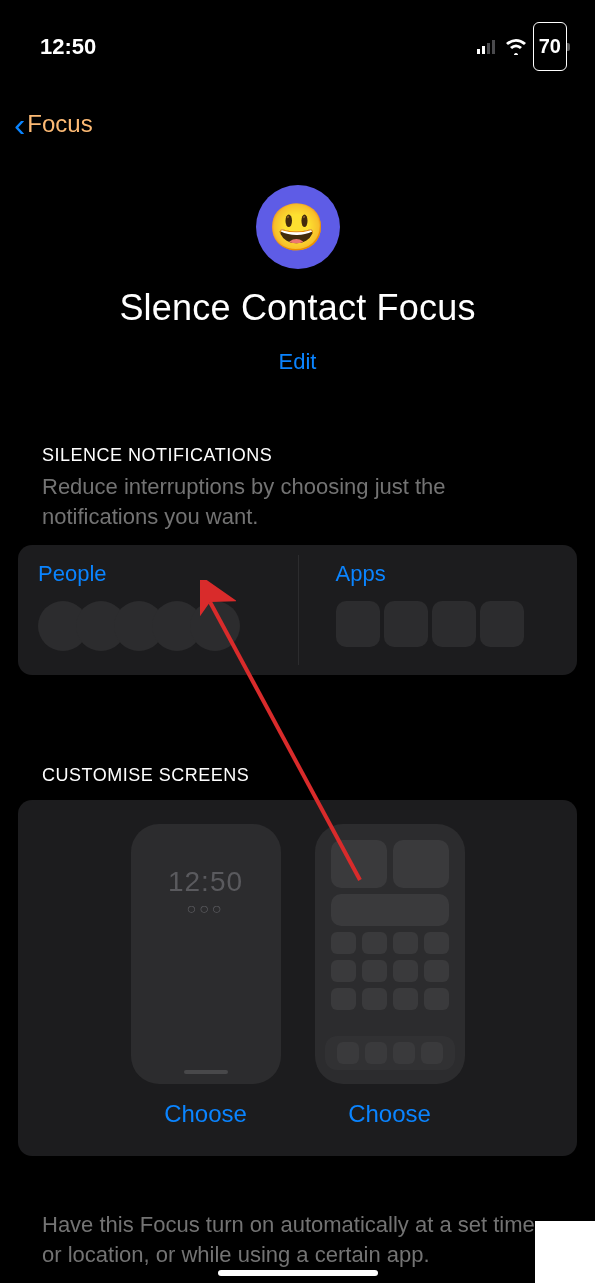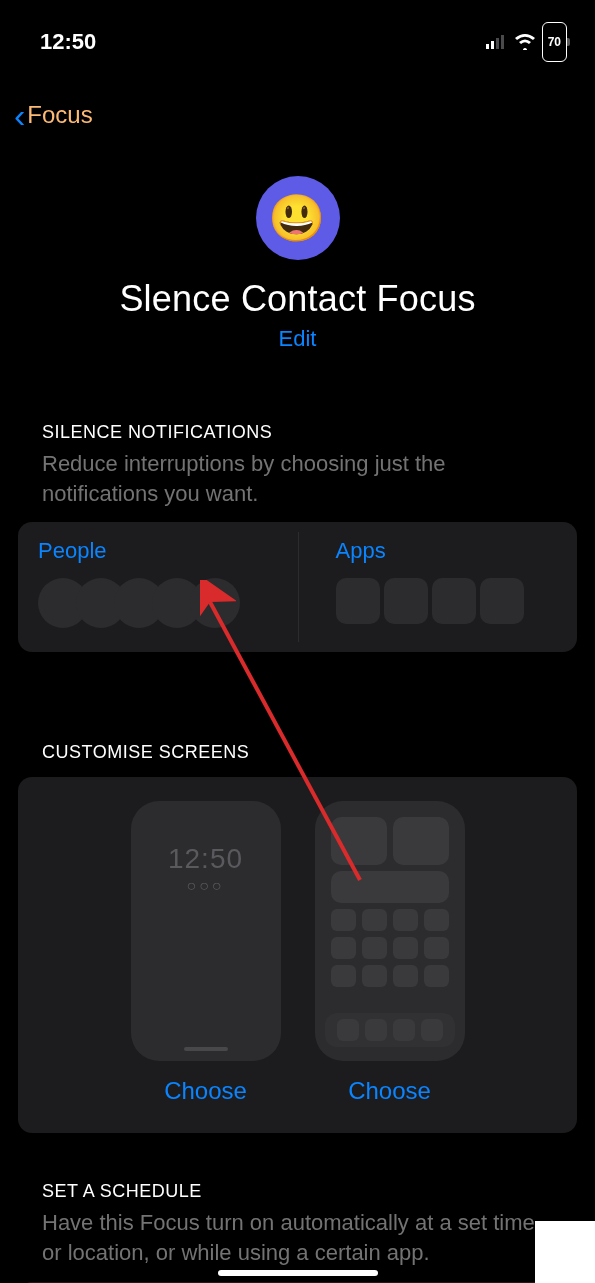--- a/index.html
+++ b/index.html
@@ -19,41 +19,41 @@
     align-items: center;
     padding: 22px 28px 10px 40px;
     font-size: 22px;
     font-weight: 600;
   }
   .status-right { display: flex; align-items: center; gap: 6px; }
   .battery-box {
     border: 1.5px solid #fff;
     border-radius: 6px;
     padding: 12px 5px;
-    font-size: 12px;
+    font-size: 20px;
     font-weight: 700;
     position: relative;
   }
   .battery-box::after {
     content:""; position:absolute; right:-4px; top:50%; transform:translateY(-50%);
     width:3px; height:8px; background:rgba(255,255,255,.35); border-radius:0 2px 2px 0;
   }
   
   .nav { display:flex; align-items:center; padding: 26px 14px 10px; }
   .chev { font-size: 34px; color:#0a84ff; font-weight:500; line-height:1; margin-right:2px; }
   .nav-label { color:#fdba74; font-size:24px; }
   
   .hero { text-align:center; margin-top: 34px; }
   .hero-icon {
     width: 84px; height:84px; border-radius:50%; background:#5e5ce6;
     display:flex; align-items:center; justify-content:center; margin: 0 auto 18px;
     font-size:46px;
   }
   .hero-title { font-size:36px; font-weight:400; letter-spacing:.2px; }
-  .edit { color:#0a84ff; font-size:22px; margin-top:6px; display:inline-block; }
+  .edit { color:#0a84ff; font-size:22px; margin-top:20px; display:inline-block; }
 
   
   .section { margin-top: 90px; padding: 0 18px; }
   .section.first { margin-top: 70px; }
   .sec-title { font-size:18px; font-weight:400; letter-spacing:.5px; color:#fff; padding:0 24px; }
   .sec-desc { font-size:22px; color:#737373; padding: 6px 24px 0; line-height:1.35; }
 
   
   .pair {
     margin: 14px 0 0; display:grid; grid-template-columns: 1fr 1fr;
@@ -204,21 +204,20 @@
             <span></span>
             <span></span>
           </div>
       </div>
       <div class="choose">Choose</div>
     </div>
   </div>
 </div>
 
 <div class="section" style="margin-top:48px;">
-  <div class="sec-title">SET A SCHEDULE</div>
   <div class="sec-desc">Have this Focus turn on automatically at a set time or location, or while using a certain app.</div>
   <div class="list-card">
     <div class="row">
       
       
       
     </div>
   </div>
 </div>
 

